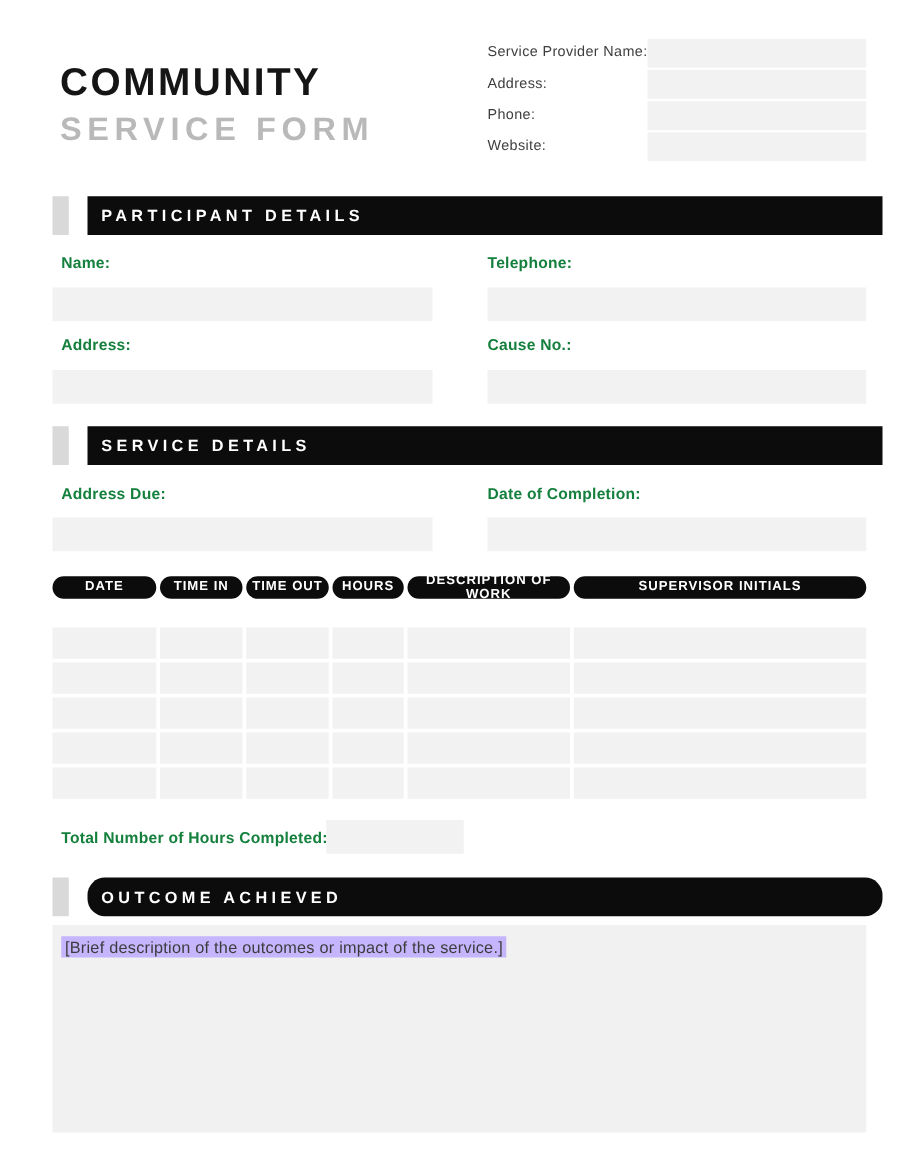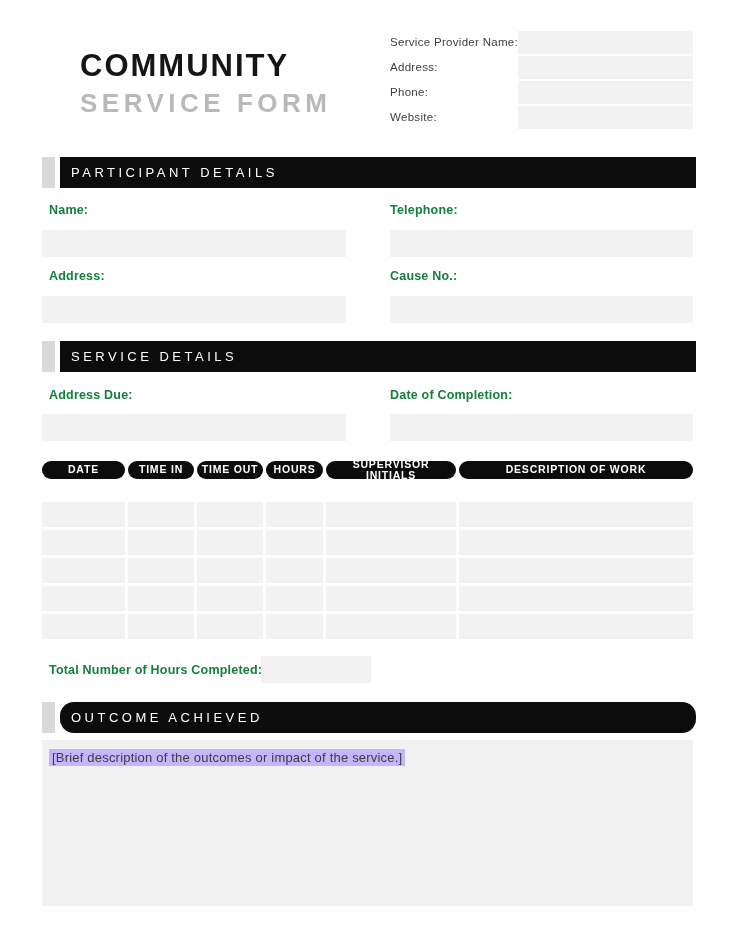--- a/index.html
+++ b/index.html
@@ -5,23 +5,23 @@
   * { margin:0; padding:0; box-sizing:border-box; }
   html,body { background:#ffffff; }
   .page {
     position:relative; width:731px; height:940px; background:#ffffff;
     font-family:"Liberation Sans", sans-serif; overflow:hidden;
   }
   .abs { position:absolute; }
   .field { position:absolute; background:#f2f2f2; }
   .bar-accent { position:absolute; left:42px; width:13px; height:31px; background:#d9d9d9; }
   .bar {
-    position:absolute; left:60px; width:636px; height:31px; background:#0c0c0c;
+    position:absolute; left:70px; width:636px; height:31px; background:#0c0c0c;
     color:#ffffff; display:flex; align-items:center; padding-left:11px;
-    font-weight:normal; font-size:13px; letter-spacing:3.5px;
+    font-weight:bold; font-size:13px; letter-spacing:3.5px;
   }
   .label { position:absolute; font-weight:bold; font-size:12.5px; color:#15803d; letter-spacing:0.2px; }
   .provider-row { position:absolute; left:390px; width:303px; height:23px; }
   .provider-label { position:absolute; left:0; top:5px; font-size:11.5px; color:#3e3e3e; letter-spacing:0.3px; }
   .provider-field { position:absolute; left:128px; top:0; width:175px; height:23px; background:#f2f2f2; }
   .grid-table {
     position:absolute; left:42px; width:651px; display:grid;
     grid-template-columns:83px 66px 66px 57px 130px 1fr; gap:3px;
   }
   .th {
@@ -36,21 +36,21 @@
   .outcome-placeholder {
     position:absolute; left:7px; top:9px; display:inline-block;
     background:#c4b5fd; color:#3c3c3c; font-size:13px; padding:1px 3px; letter-spacing:0.2px;
   }
 </style>
 </head>
 <body>
 
 <div class="page">
 
-  <div class="abs" style="left:48px; top:48px;margin-left:32px;">
+  <div class="abs" style="left:48px; top:48px;">
     <div class="title-main">COMMUNITY</div>
     <div class="title-sub">SERVICE FORM</div>
   </div>
 
   <div class="provider-row" style="top:31px;">
     <span class="provider-label">Service Provider Name:</span>
     <div class="provider-field"></div>
   </div>
   <div class="provider-row" style="top:56px;">
     <span class="provider-label">Address:</span>
@@ -84,22 +84,22 @@
   <span class="label" style="left:49px; top:388px;">Address Due:</span>
   <span class="label" style="left:390px; top:388px;">Date of Completion:</span>
   <div class="field" style="left:42px; top:414px; width:304px; height:27px;"></div>
   <div class="field" style="left:390px; top:414px; width:303px; height:27px;"></div>
 
   <div class="grid-table" style="top:461px;">
       <div class="th">DATE</div>
       <div class="th">TIME IN</div>
       <div class="th">TIME OUT</div>
       <div class="th">HOURS</div>
+      <div class="th">DESCRIPTION OF WORK</div>
       <div class="th">SUPERVISOR INITIALS</div>
-      <div class="th">DESCRIPTION OF WORK</div>
     </div>
   <div class="grid-table" style="top:502px;">
       <div class="td"></div>
       <div class="td"></div>
       <div class="td"></div>
       <div class="td"></div>
       <div class="td"></div>
       <div class="td"></div>
       <div class="td"></div>
       <div class="td"></div>

